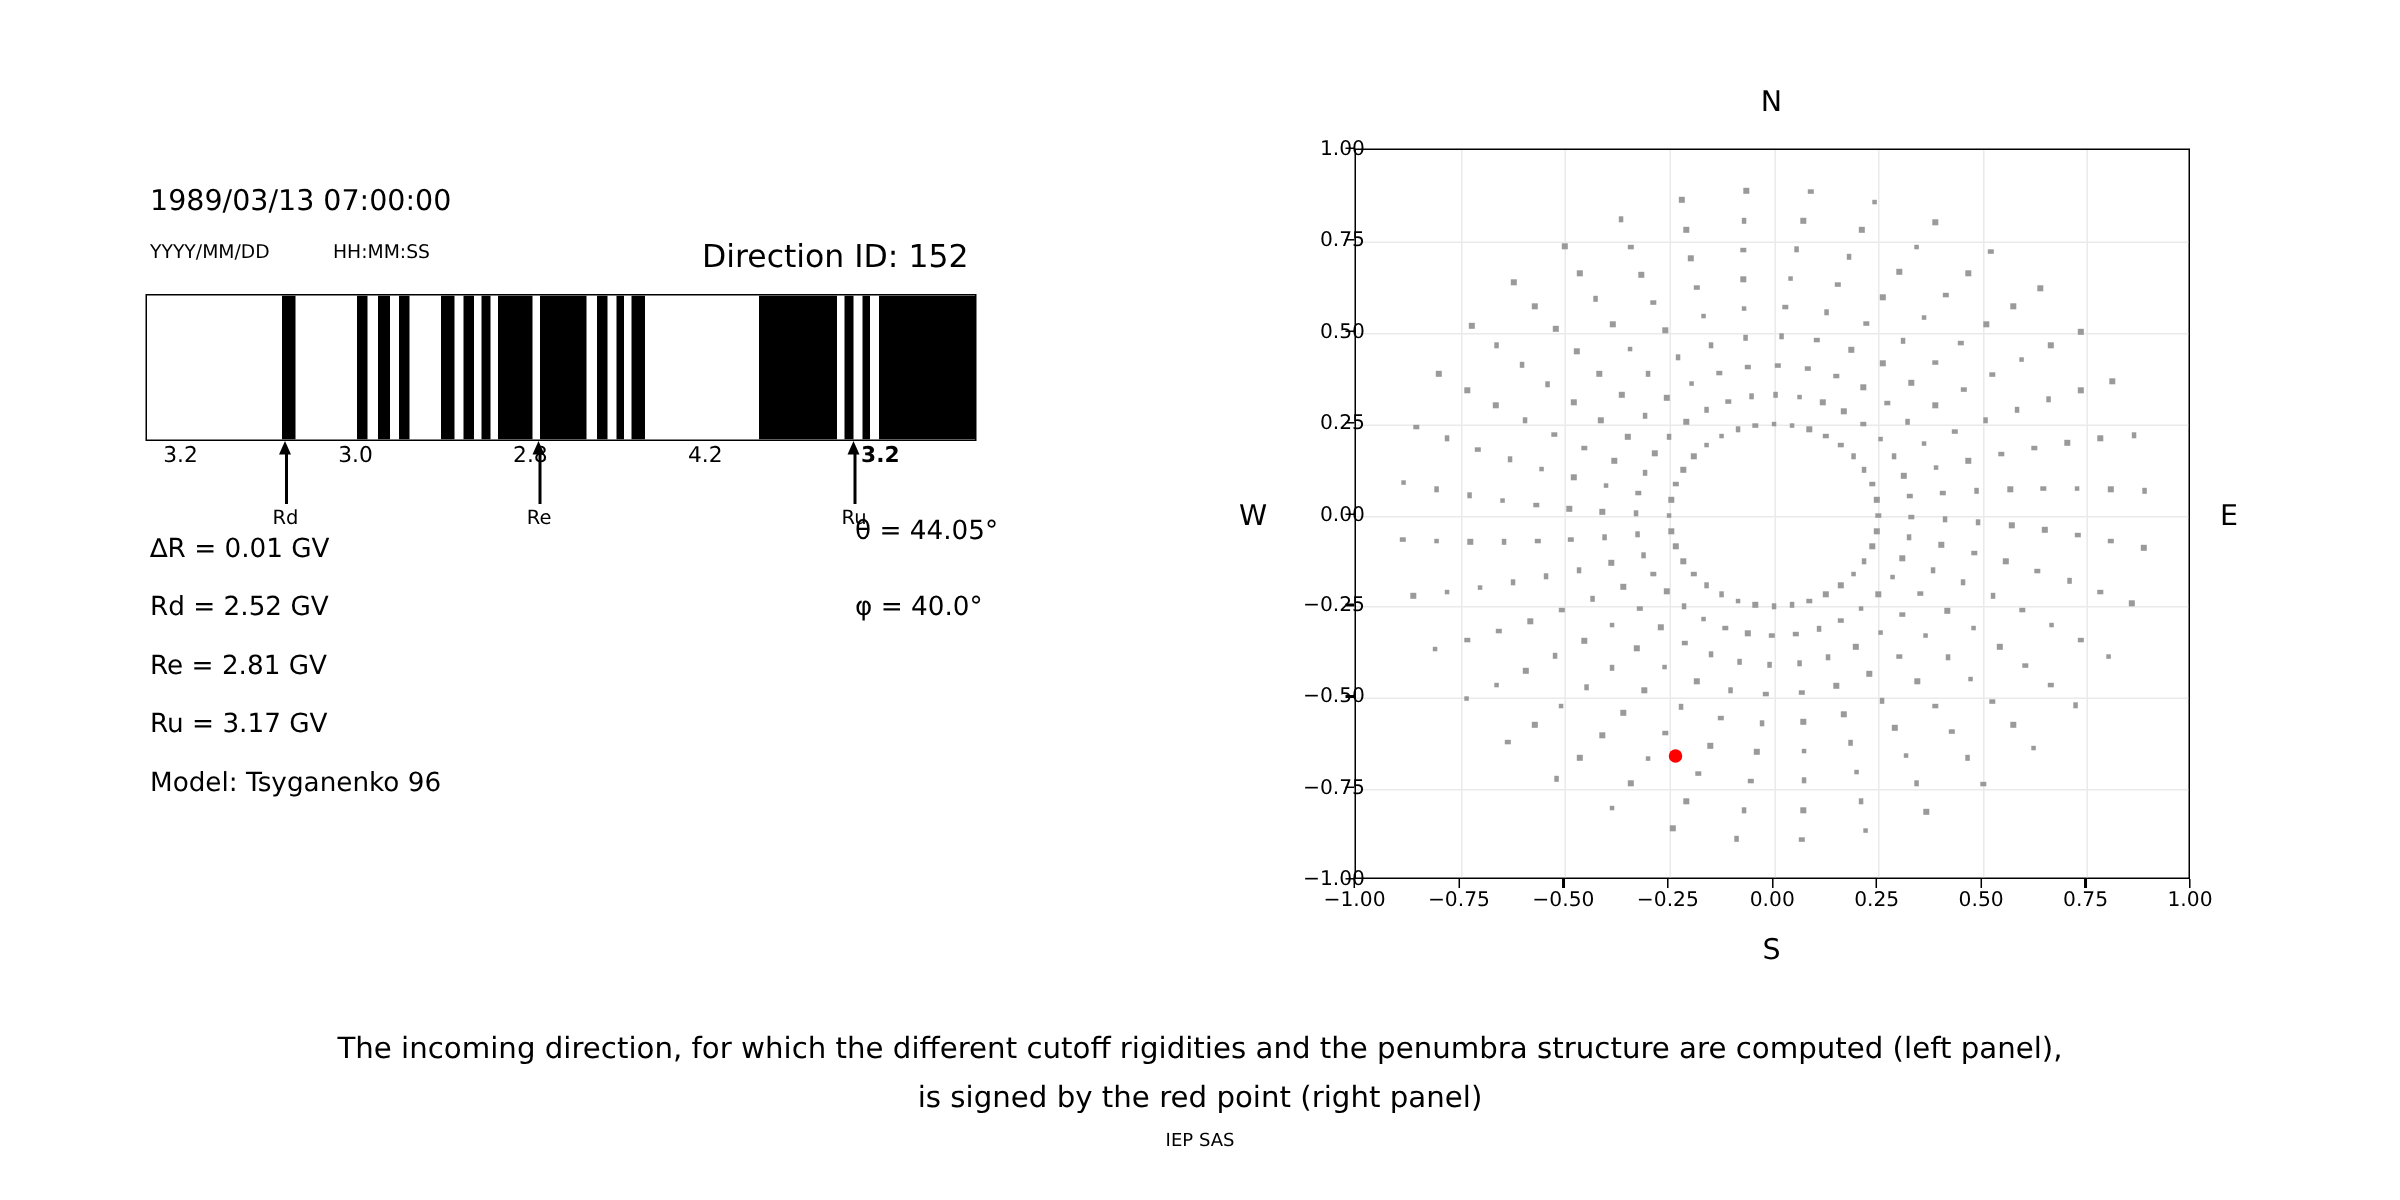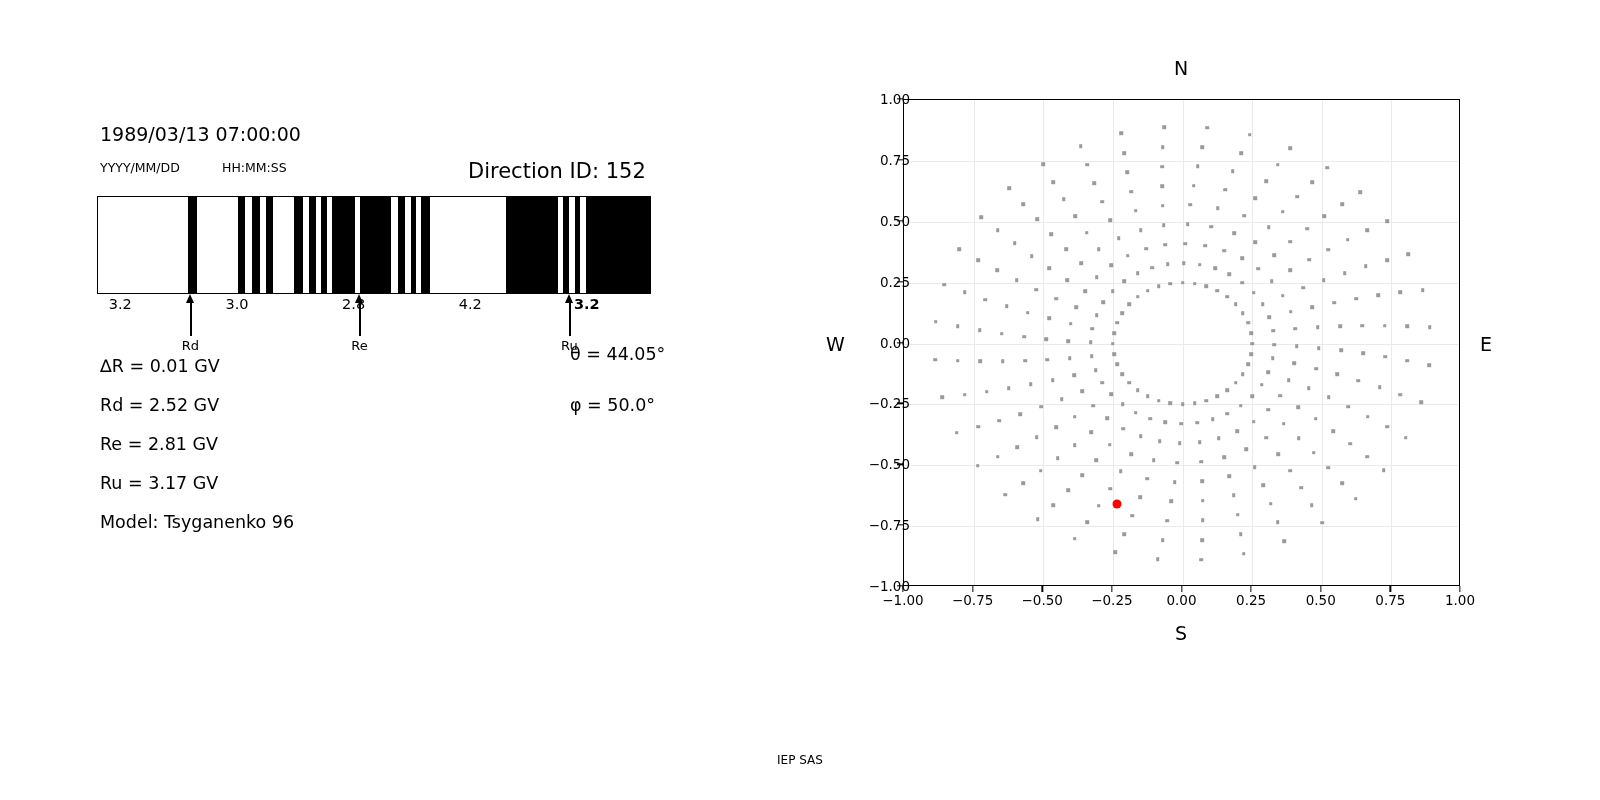--- a/index.html
+++ b/index.html
@@ -251,21 +251,21 @@
       <div class="marker-label" style="left: 472.358px;">Ru</div>
     </div>
 
   <div class="param param-left" style="top:356px">∆R = 0.01 GV</div>
   <div class="param param-left" style="top:395px">Rd = 2.52 GV</div>
   <div class="param param-left" style="top:434px">Re = 2.81 GV</div>
   <div class="param param-left" style="top:473px">Ru = 3.17 GV</div>
   <div class="param param-left" style="top:512px">Model: Tsyganenko 96</div>
 
   <div class="param param-right" style="top:344px">θ = 44.05°</div>
-  <div class="param param-right" style="top:395px">φ = 50.0°</div>
+  <div class="param param-right" style="top:395px">φ = 40.0°</div>
 </div>
 
 <div id="right-panel">
   <div id="label-N">N</div>
   <div id="label-S">S</div>
   <div id="label-W">W</div>
   <div id="label-E">E</div>
 
   <div id="plot-box">
       <div class="grid-v" style="left: 69.625px;"></div>
@@ -640,14 +640,16 @@
     <div class="xtick2-mark" style="left: 471.125px;"></div>
     <div class="xtick2-label" style="left: 540.75px;">0.50</div>
     <div class="xtick2-mark" style="left: 540.75px;"></div>
     <div class="xtick2-label" style="left: 610.375px;">0.75</div>
     <div class="xtick2-mark" style="left: 610.375px;"></div>
     <div class="xtick2-label" style="left: 680px;">1.00</div>
     <div class="xtick2-mark" style="left: 680px;"></div>
   </div>
 
 <div id="caption">
+  <div>The incoming direction, for which the different cutoff rigidities and the penumbra structure are computed (left panel),</div>
+  <div>is signed by the red point (right panel)</div>
 </div>
 <div id="footer">IEP SAS</div>
 
 </body></html>

